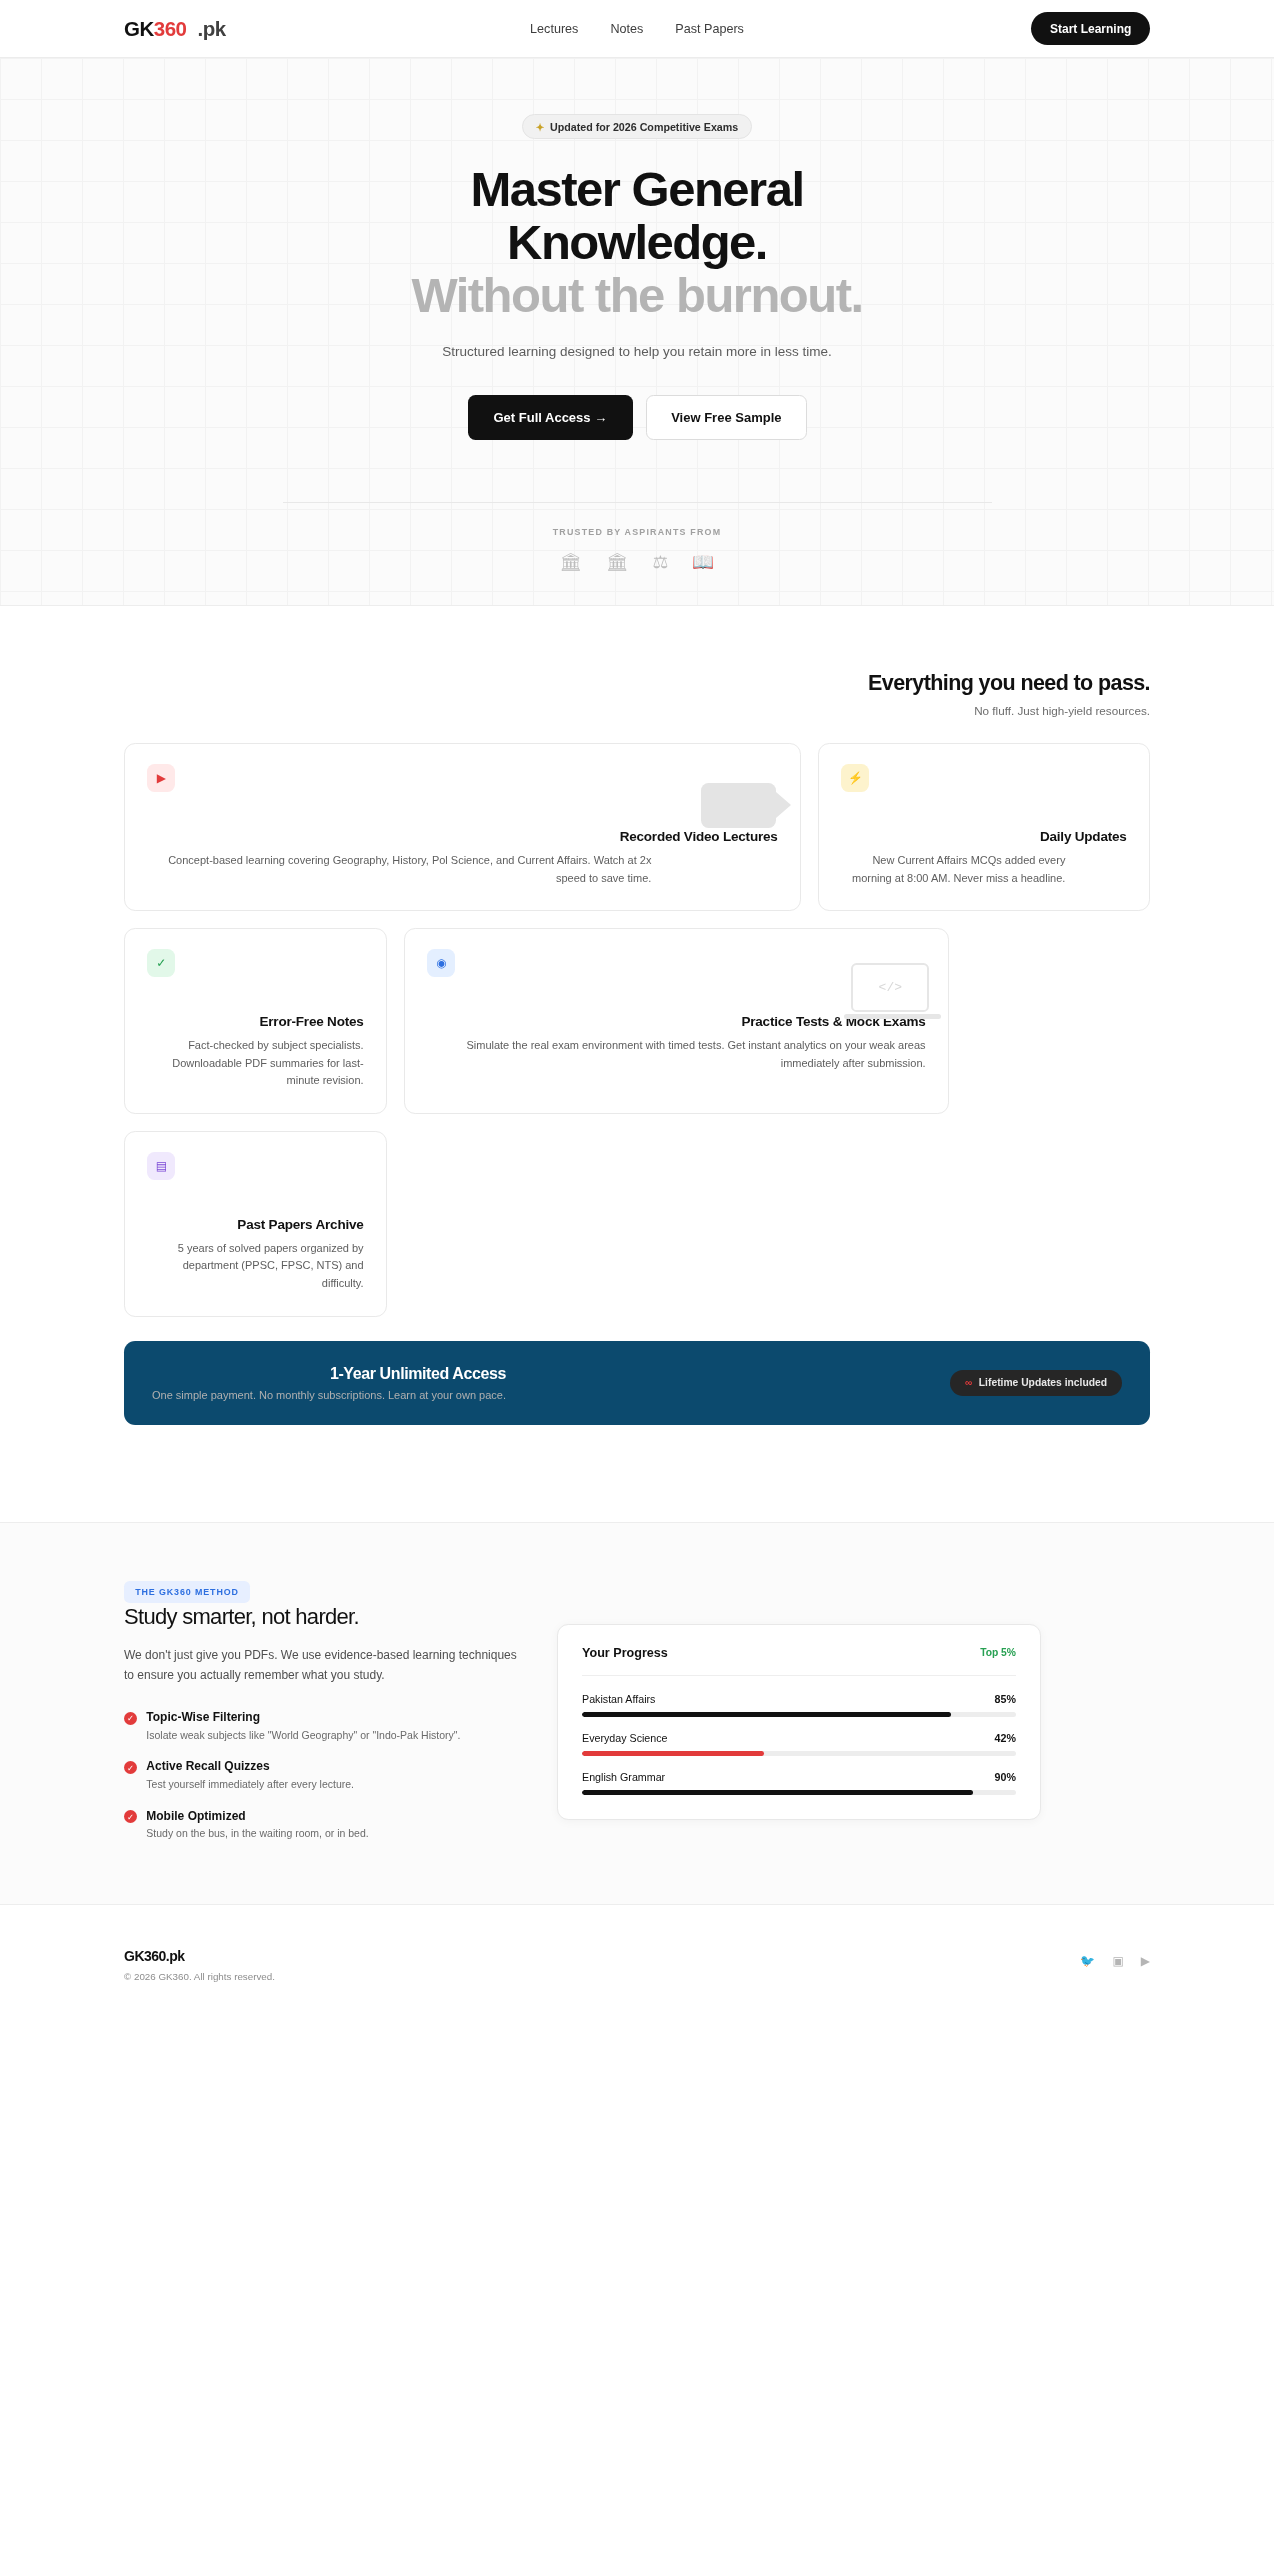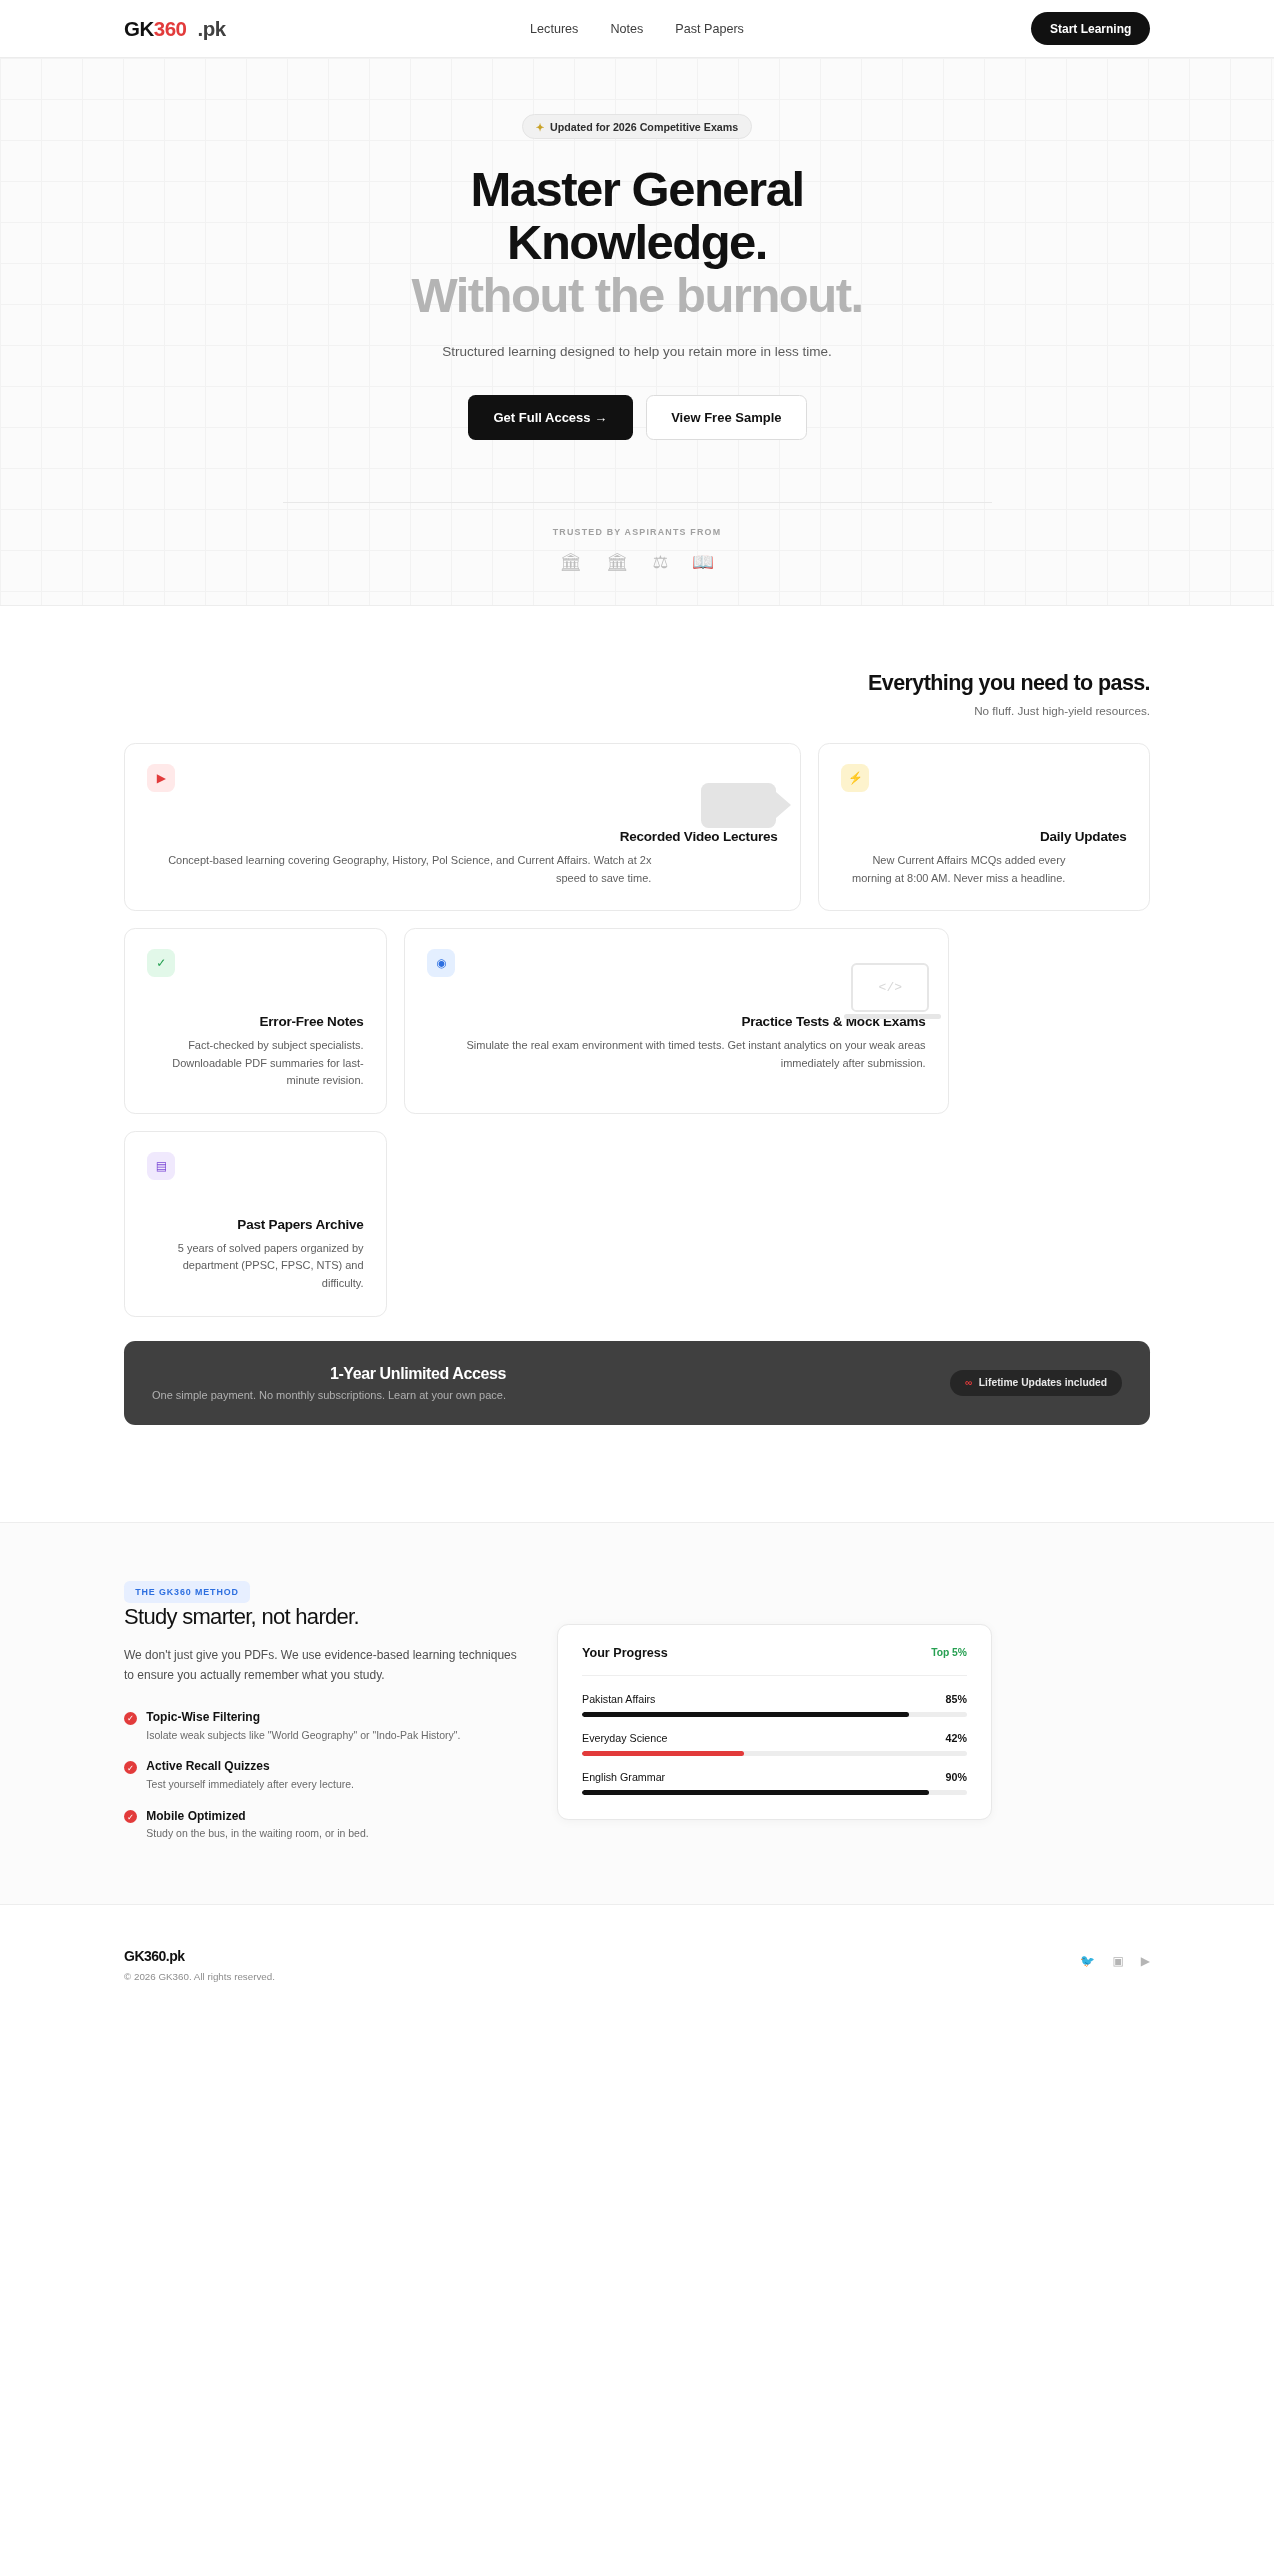--- a/index.html
+++ b/index.html
@@ -233,21 +233,21 @@
     position: absolute;
     bottom: -9.3px; left: -9.3px;
     width: 97px; height: 4.7px;
     background: #e6e6e6;
     border-radius: 2.8px;
   }
 
   
   .banner {
     margin-top: 24px;
-    background: #404040;
+    background: #0c4a6e;
     border-radius: 11.2px;
     padding: 24px 28px;
     display: flex;
     align-items: center;
     color: #fff;
   }
   .banner h3 { font-size: 16px; font-weight: 800; letter-spacing: -0.4px; }
   .banner p { margin-top: 6.5px; font-size: 11px; color: #b0b0b0; }
   .banner-pill {
     margin-left: auto;
@@ -303,21 +303,21 @@
     color: #fff;
     font-size: 8.4px;
     display: flex; align-items: center; justify-content: center;
     flex: 0 0 auto;
     margin-top: 1.9px;
   }
   .check h4 { font-size: 12px; font-weight: 700; }
   .check p { margin-top: 4.7px; font-size: 10.5px; color: #6a6a6a; }
 
   .progress-card {
-    width: 435px;
+    width: 484px;
     background: #fff;
     border: 0.9px solid #e8e8e8;
     border-radius: 11.2px;
     padding: 20.5px 24px 24px;
     box-shadow: 0 1.9px 9.3px rgba(0,0,0,0.04);
     margin-top: 43px;
   }
   .pc-head {
     display: flex;
     align-items: center;

